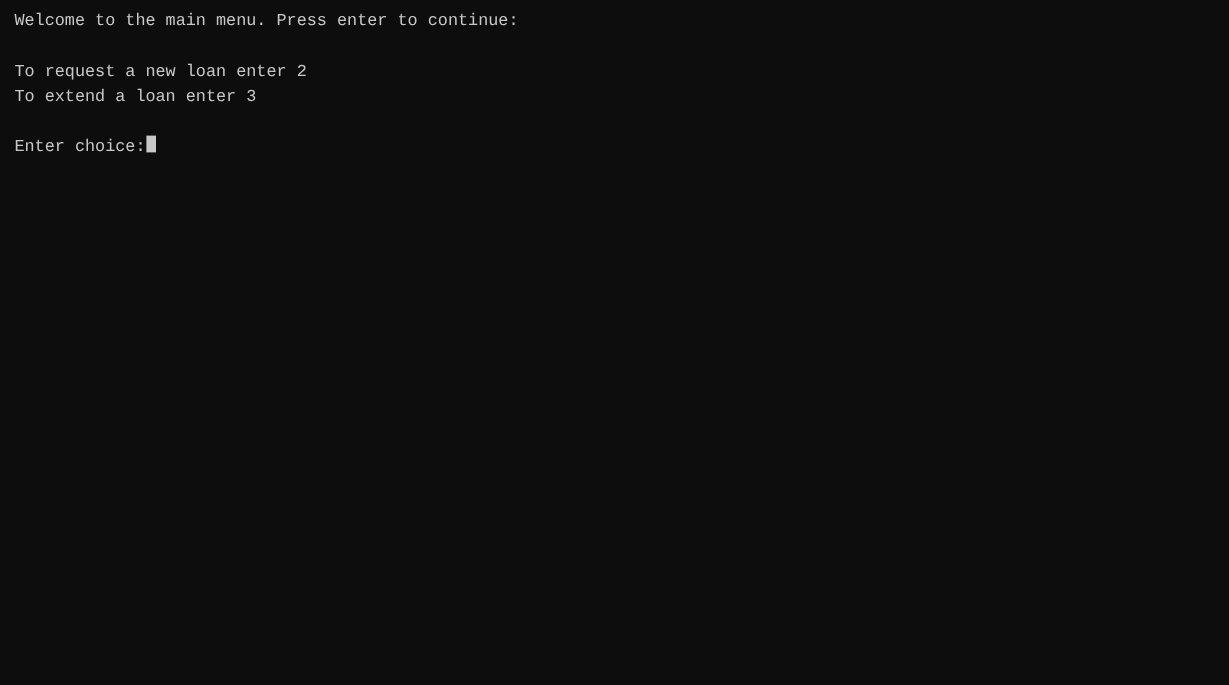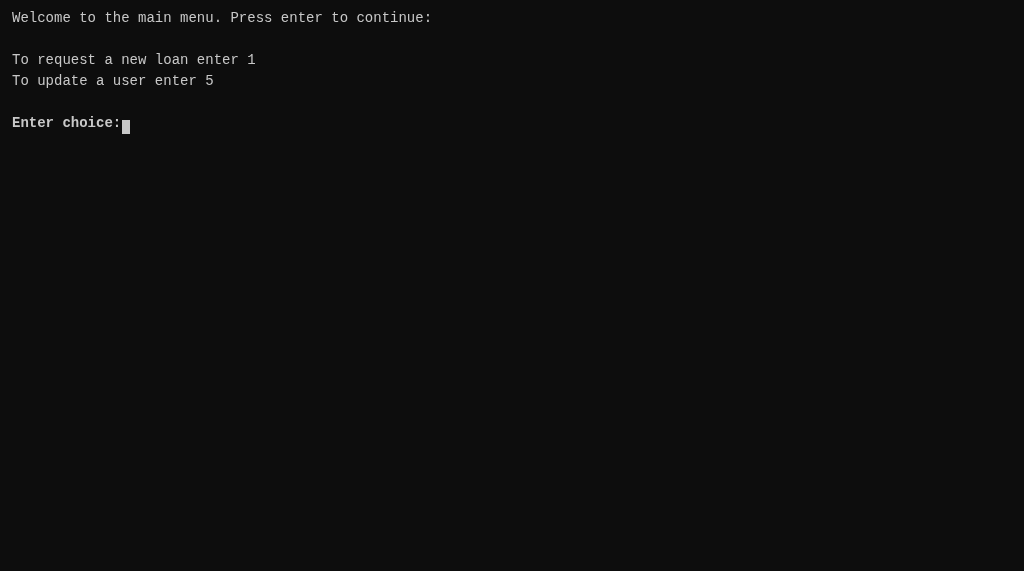--- a/index.html
+++ b/index.html
@@ -33,22 +33,21 @@
       white-space: pre;
       display: block;
     }
 
     .terminal-line.empty {
       height: 1.5em;
     }
 
     .cursor-line {
       display: flex;
-      align-items: flex-end;
-      font-weight: bold;
+      align-items: flex-start;
     }
 
     .cursor {
       display: inline-block;
       width: 8px;
       height: 14px;
       background-color: #c8c8c8;
       animation: blink 1s step-end infinite;
       vertical-align: middle;
       margin-left: 1px;
@@ -57,20 +56,20 @@
     @keyframes blink {
       50% { opacity: 0; }
     }
   </style>
 </head>
 <body>
 
 <div class="terminal">
   <span class="terminal-line">Welcome to the main menu. Press enter to continue:</span>
   <span class="terminal-line empty"></span>
-  <span class="terminal-line">To request a new loan enter 1</span>
-  <span class="terminal-line">To update a user enter 5</span>
+  <span class="terminal-line">To request a new loan enter 2</span>
+  <span class="terminal-line">To extend a loan enter 3</span>
   <span class="terminal-line empty"></span>
   <div class="cursor-line">
     <span>Enter choice: </span>
     <span class="cursor"></span>
   </div>
 </div>
 
 </body></html>

